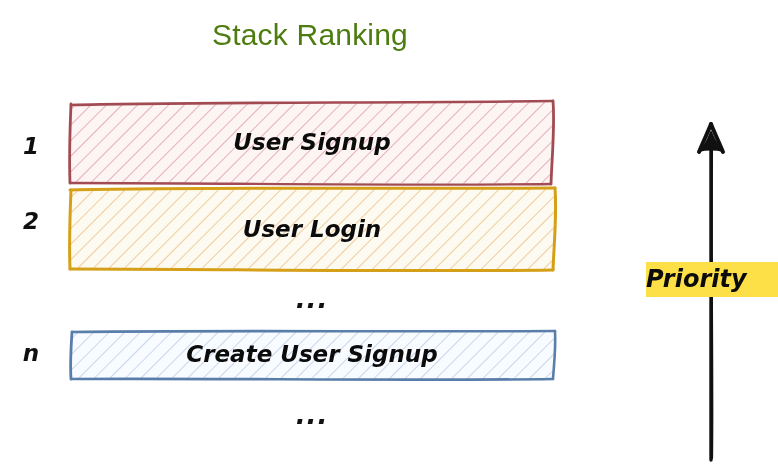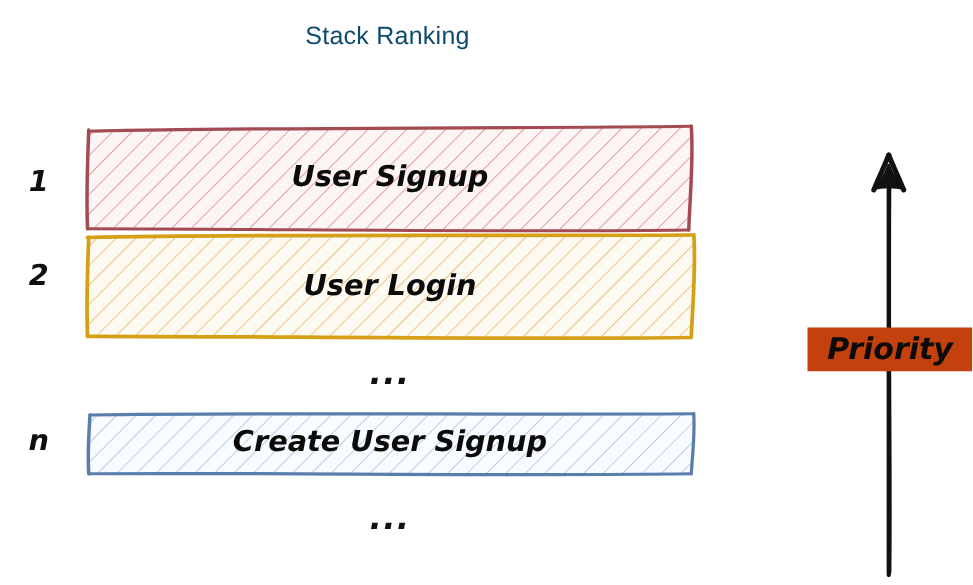--- a/index.html
+++ b/index.html
@@ -19,23 +19,23 @@
   }
 
   
   #diagram-title {
     position: absolute;
     left: 0;
     top: 18px;
     width: 620px;
     text-align: center;
     font-family: "Liberation Sans", sans-serif;
-    font-size: 20px;
+    font-size: 30px;
     font-weight: 400;
-    color: #0c4a6e;
+    color: #4d7c0f;
     letter-spacing: 0.2px;
     white-space: nowrap;
   }
 
   
   .rank-label {
     position: absolute;
     width: 46px;
     text-align: center;
     font-family: "DejaVu Sans", sans-serif;
@@ -113,27 +113,26 @@
     position: absolute;
     left: 0; top: 0;
     width: 100%; height: 100%;
     overflow: visible;
   }
   #priority-label {
     position: absolute;
     left: 646px;
     top: 262px;
     width: 132px;
-    text-align: center;
     font-family: "DejaVu Sans", sans-serif;
     font-style: italic;
     font-weight: 700;
     font-size: 24px;
     color: #0b0b0b;
-    background: #c2410c;
+    background: #fde047;
     padding: 3px 0 4px 0;
     white-space: nowrap;
   }
 </style>
 </head>
 <body>
 
 <div id="canvas">
 
   <div id="diagram-title">Stack Ranking</div>

